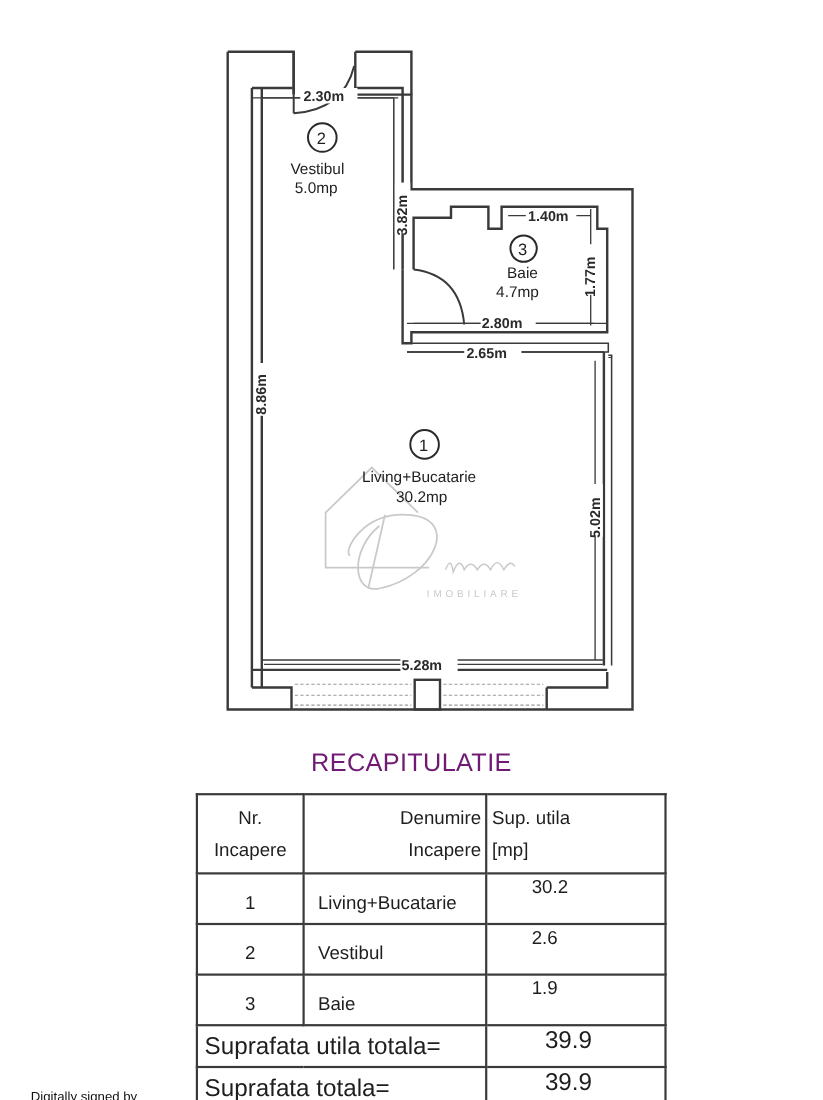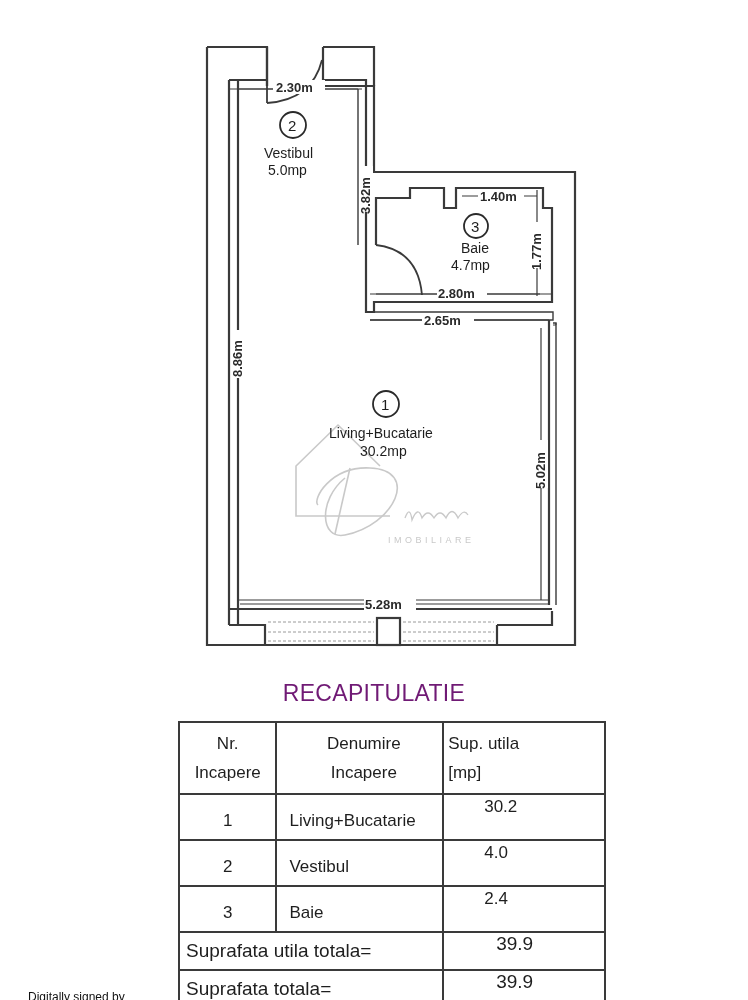--- a/index.html
+++ b/index.html
@@ -9,26 +9,26 @@
   .room-label { font-family:"Liberation Sans", sans-serif; font-size:14px; fill:#1e1e1e; }
   .room-num { font-family:"Liberation Sans", sans-serif; font-size:15px; fill:#1e1e1e; }
   .wm-text { font-family:"Liberation Sans", sans-serif; font-size:9px; letter-spacing:3.5px; fill:#c9c9c9; }
   .recap-title { position:absolute; left:0; width:748px; top:680px; text-align:center; font-size:23px; color:#701a75; letter-spacing:0.3px; }
   table.recap { position:absolute; left:178px; top:721px; width:428px; border-collapse:collapse; font-size:18px; color:#1e1e1e; }
   table.recap td, table.recap th { border:2px solid #3a3a3a; padding:0 4px; font-weight:normal; }
   .c1 { width:99px; text-align:center; }
   .c2 { width:161px; text-align:left; padding-left:12px !important; }
   .c3 { width:140px; text-align:left; }
   .hdr th { height:70px; vertical-align:middle; font-size:17px; line-height:29px; }
-  .hdr th.c2 { text-align:center; }
+  .hdr th.c2 { text-align:right; }
   .row td { height:36px; font-size:17px; }
   .row td.c1 { padding-top:8px; }
   .row td.c2 { padding-top:8px; }
   .row td.c3 { vertical-align:top; padding-top:2px; padding-left:40px; text-align:left; }
-  .tot td { height:36px; font-size:19px; }
+  .tot td { height:36px; font-size:22px; }
   .tot td.lbl { text-align:left; padding-left:6px; }
   .tot td.c3 { vertical-align:top; padding-left:52px; text-align:left; }
   .signed { position:absolute; left:28px; top:990px; font-size:12px; color:#111; }
 </style>
 </head>
 <body>
 
 <svg id="plan" viewBox="0 0 748 660" xmlns="http://www.w3.org/2000/svg">
   <g fill="none" stroke="#3a3a3a" stroke-width="2.2">
 
@@ -146,26 +146,26 @@
     <th class="c3"><span>Sup. utila</span><br><span>[mp]</span></th>
   </tr>
   <tr class="row">
     <td class="c1">1</td>
     <td class="c2">Living+Bucatarie</td>
     <td class="c3">30.2</td>
   </tr>
   <tr class="row">
     <td class="c1">2</td>
     <td class="c2">Vestibul</td>
-    <td class="c3">4.0</td>
+    <td class="c3">2.6</td>
   </tr>
   <tr class="row">
     <td class="c1">3</td>
     <td class="c2">Baie</td>
-    <td class="c3">2.4</td>
+    <td class="c3">1.9</td>
   </tr>
   <tr class="tot">
     <td class="lbl" colspan="2">Suprafata utila totala=</td>
     <td class="c3">39.9</td>
   </tr>
   <tr class="tot">
     <td class="lbl" colspan="2">Suprafata totala=</td>
     <td class="c3">39.9</td>
   </tr>
 

